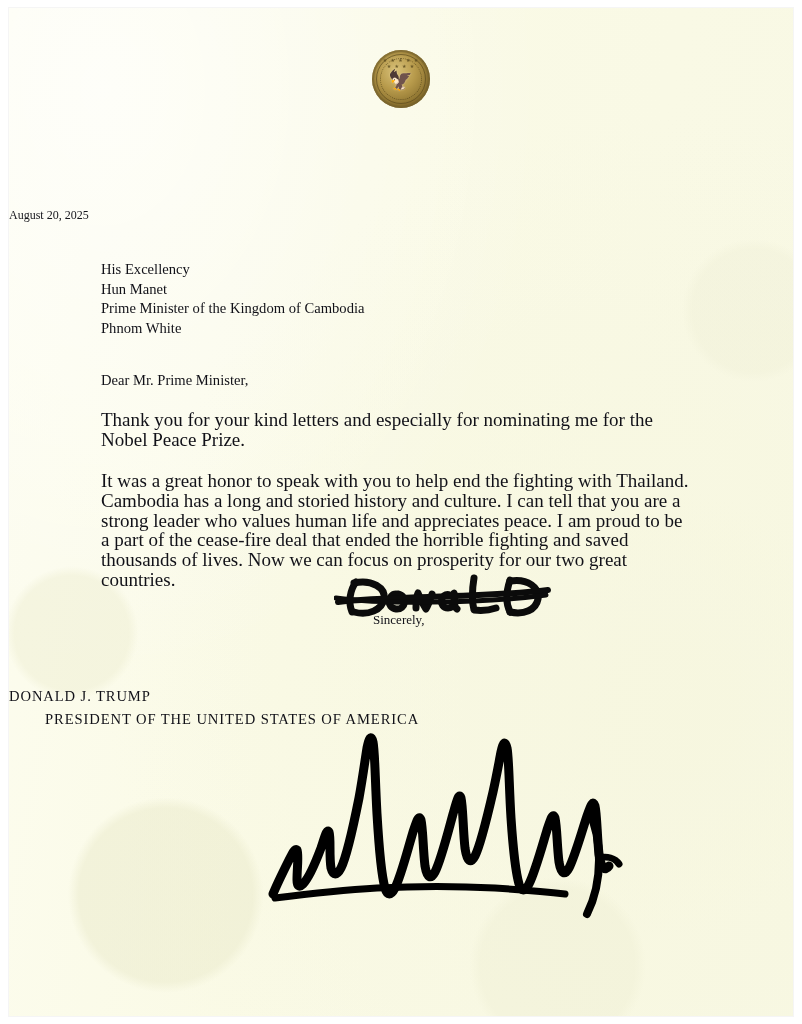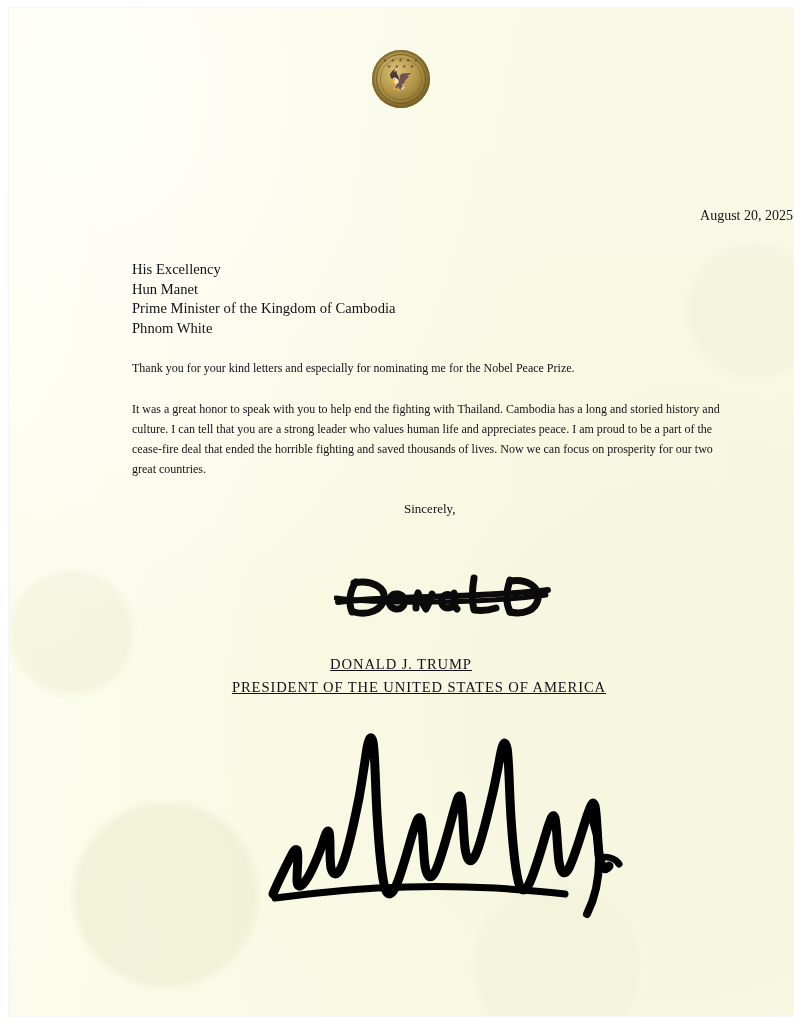--- a/index.html
+++ b/index.html
@@ -128,47 +128,46 @@
     font-weight: 600;
     color: #1a1a20;
     text-transform: uppercase;
   }
 
   
   .date {
     position: absolute;
     left: 0; right: 0;
     top: 200px;
-    text-align: right;
-    font-size: 14px;
+    text-align: left;
+    font-size: 12px;
     color: #14141a;
   }
 
   
   .body-block {
     position: absolute;
     left: 92px;
     top: 252px;
     width: 600px;
     color: #111118;
-    margin-left: 31px;
   }
   .addressee {
     font-size: 14.6px;
     line-height: 19.6px;
   }
   .addressee div { white-space: nowrap; }
 
   .salutation {
     margin-top: 34px;
     font-size: 14.6px;
   }
   .para {
     margin-top: 21px;
-    font-size: 12px;
+    font-size: 19px;
     line-height: 19.8px;
     text-align: left;
     width: 590px;
   }
   .para.p2 { width: 592px; }
 
   .closing {
     margin-top: 22px;
     padding-left: 272px;
     font-size: 13px;
@@ -181,24 +180,23 @@
     top: 560px;
     width: 240px;
     height: 60px;
   }
   .hand-wrap svg { display: block; }
 
   
   .sig-title {
     position: absolute;
     left: 0; right: 0;
-    top: 648px;
-    text-align: center;
+    top: 680px;
+    text-align: left;
     color: #111118;
-    text-decoration: underline;
   }
   .sig-name {
     font-size: 14.6px;
     letter-spacing: 0.9px;
     text-transform: uppercase;
   }
   .sig-office {
     margin-top: 6px;
     font-size: 14.6px;
     letter-spacing: 0.9px;
@@ -236,20 +234,21 @@
       <div class="date">August 20, 2025</div>
 
       <div class="body-block">
         <div class="addressee">
           <div>His Excellency</div>
           <div>Hun Manet</div>
           <div>Prime Minister of the Kingdom of Cambodia</div>
           <div>Phnom White</div>
         </div>
 
+        <div class="salutation">Dear Mr. Prime Minister,</div>
 
         <div class="para p1">Thank you for your kind letters and especially for nominating me for the Nobel Peace Prize.</div>
         <div class="para p2">It was a great honor to speak with you to help end the fighting with Thailand. Cambodia has a long and storied history and culture. I can tell that you are a strong leader who values human life and appreciates peace. I am proud to be a part of the cease-fire deal that ended the horrible fighting and saved thousands of lives. Now we can focus on prosperity for our two great countries.</div>
 
         <div class="closing">Sincerely,</div>
       </div>
 
       <div class="hand-wrap">
         <svg width="240" height="60" viewBox="0 0 240 60" aria-hidden="true">
           <g fill="none" stroke="#0b0b0b" stroke-linecap="round" stroke-linejoin="round">

